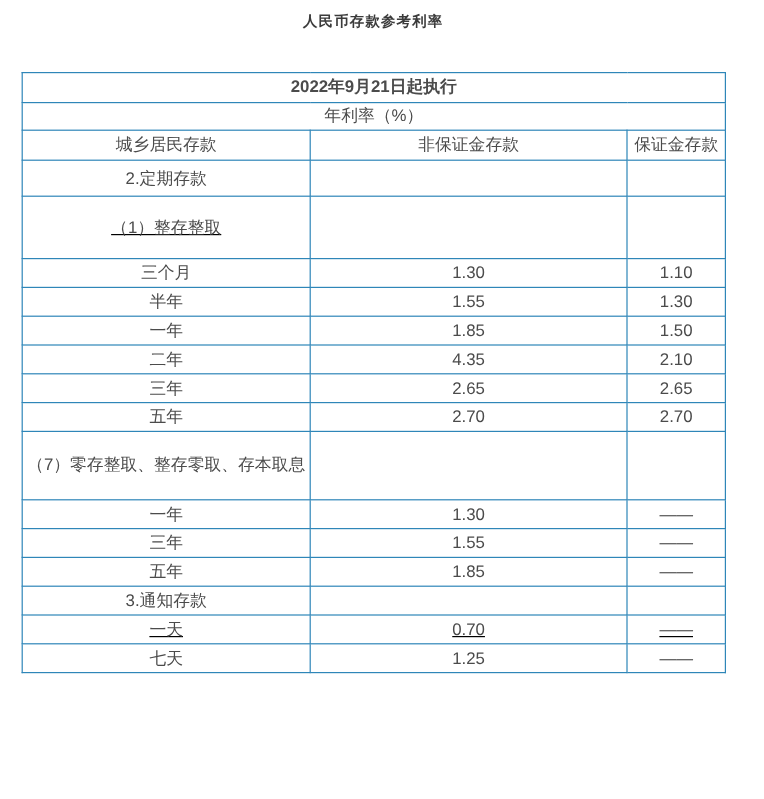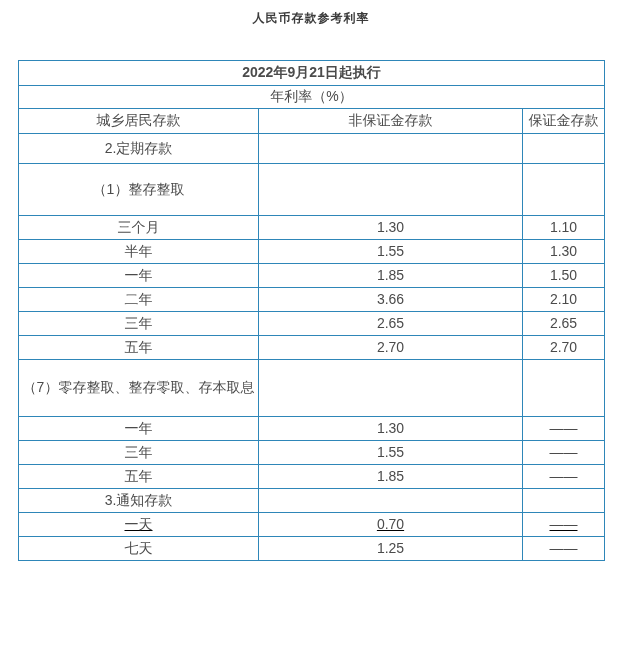--- a/index.html
+++ b/index.html
@@ -72,21 +72,21 @@
     <tr class="r-header">
       <td>城乡居民存款</td>
       <td>非保证金存款</td>
       <td>保证金存款</td>
     </tr>
       <tr style="height: 30px; margin-top: 37px;">
     <td>2.定期存款</td>
     <td></td>
     <td></td>
   </tr>
-      <tr style="height: 52px;">
+      <tr style="height: 52px; text-decoration: underline;">
     <td>（1）整存整取</td>
     <td></td>
     <td></td>
   </tr>
       <tr style="height: 24px;">
     <td>三个月</td>
     <td>1.30</td>
     <td>1.10</td>
   </tr>
       <tr style="height: 24px;">
@@ -94,21 +94,21 @@
     <td>1.55</td>
     <td>1.30</td>
   </tr>
       <tr style="height: 24px;">
     <td>一年</td>
     <td>1.85</td>
     <td>1.50</td>
   </tr>
       <tr style="height: 24px;">
     <td>二年</td>
-    <td>3.66</td>
+    <td>4.35</td>
     <td>2.10</td>
   </tr>
       <tr style="height: 24px;">
     <td>三年</td>
     <td>2.65</td>
     <td>2.65</td>
   </tr>
       <tr style="height: 24px;">
     <td>五年</td>
     <td>2.70</td>

